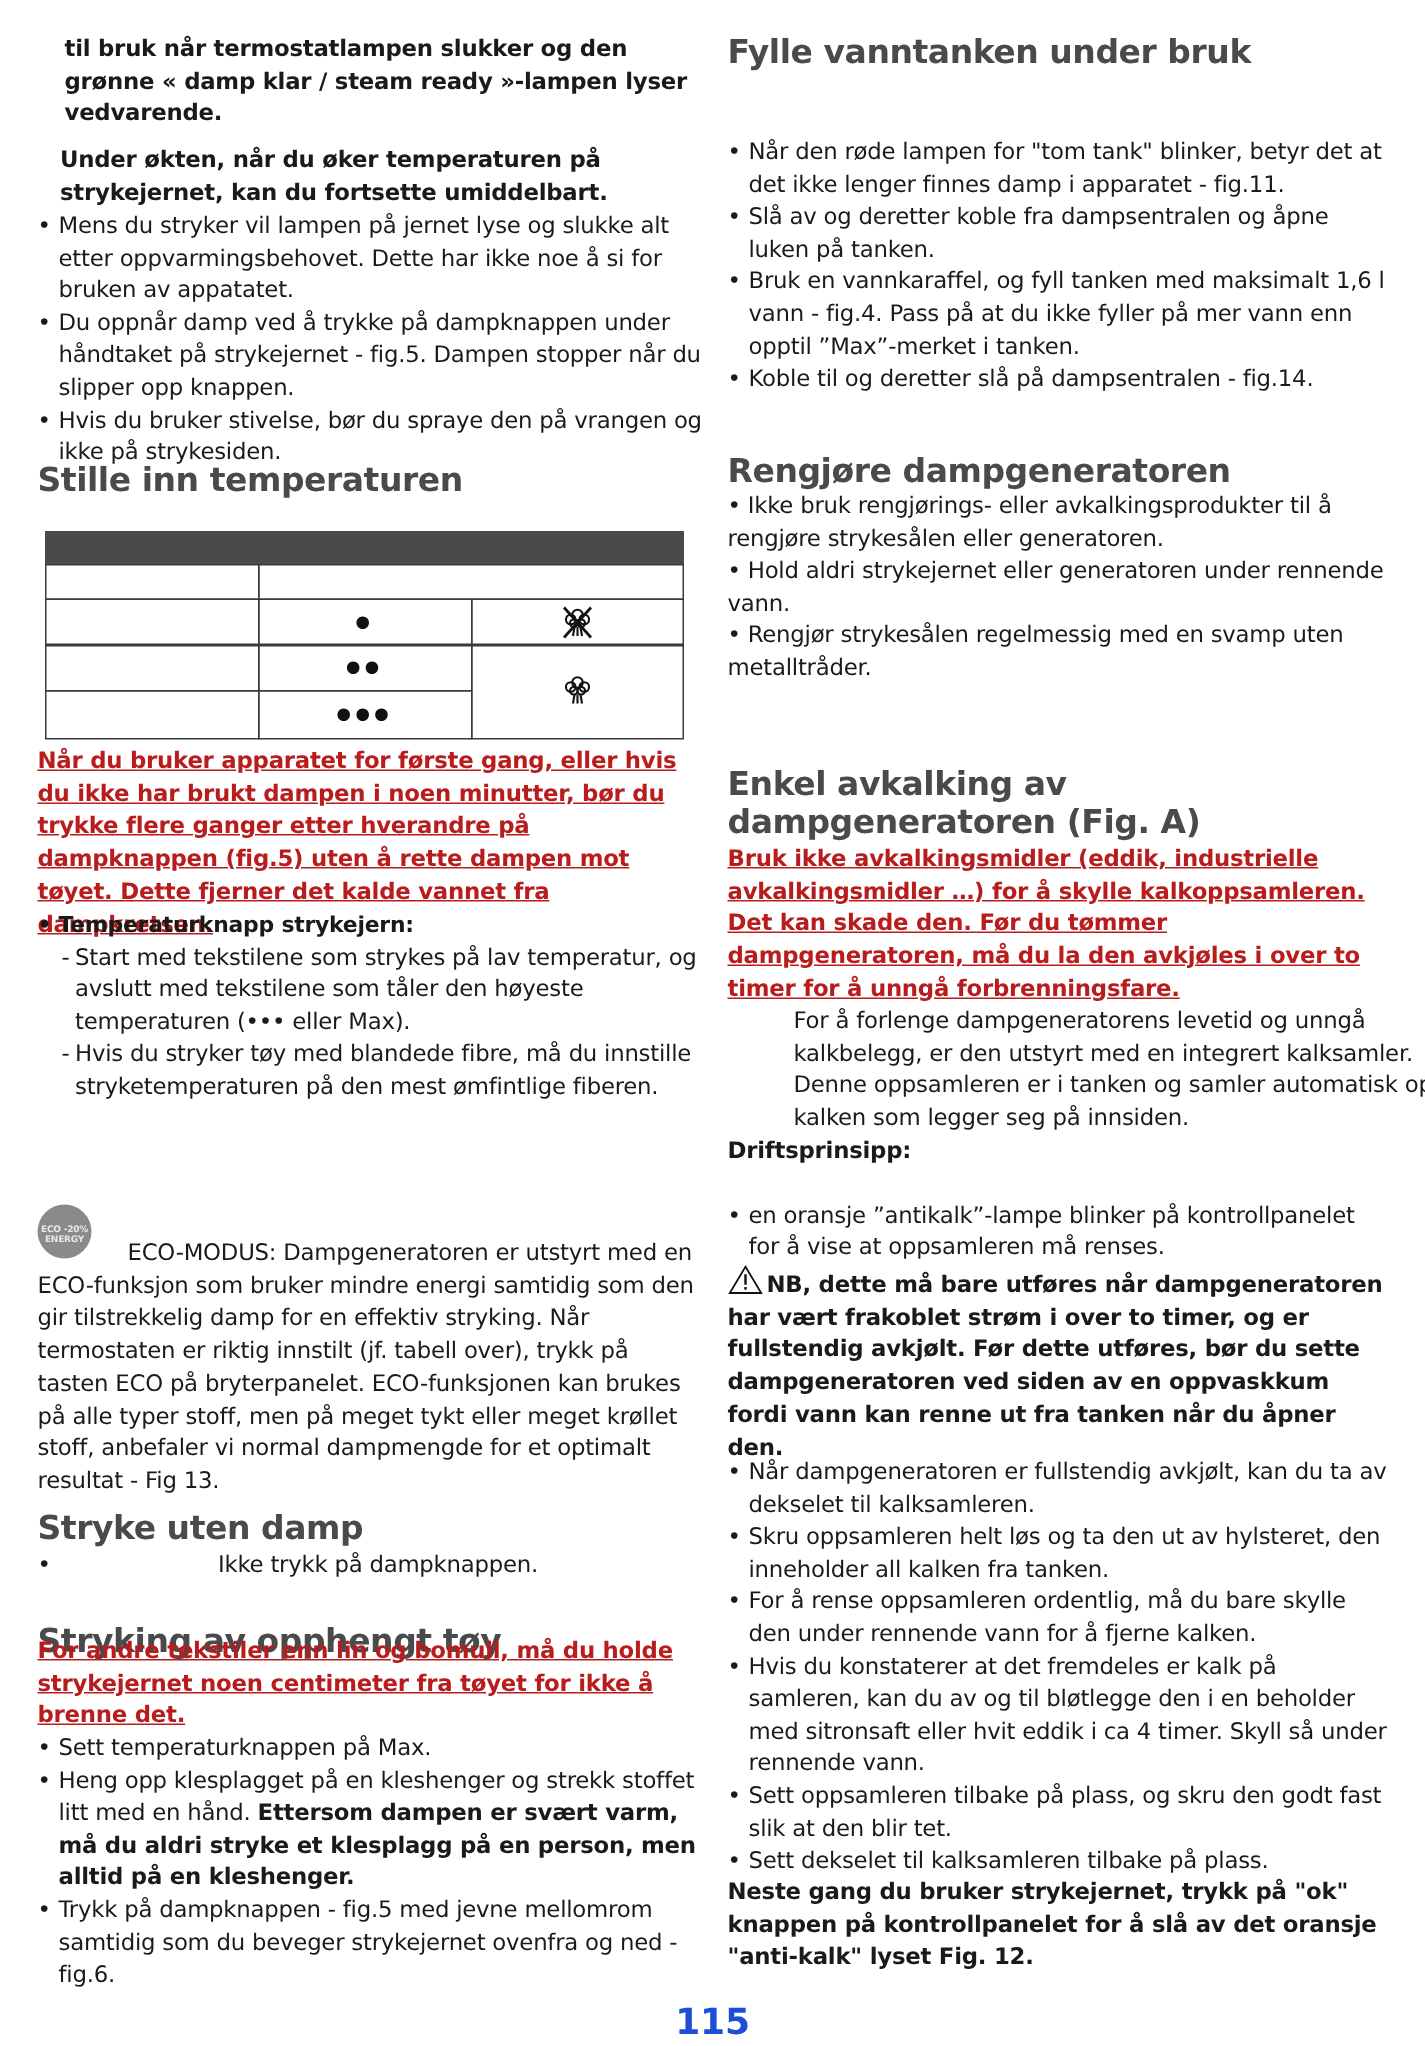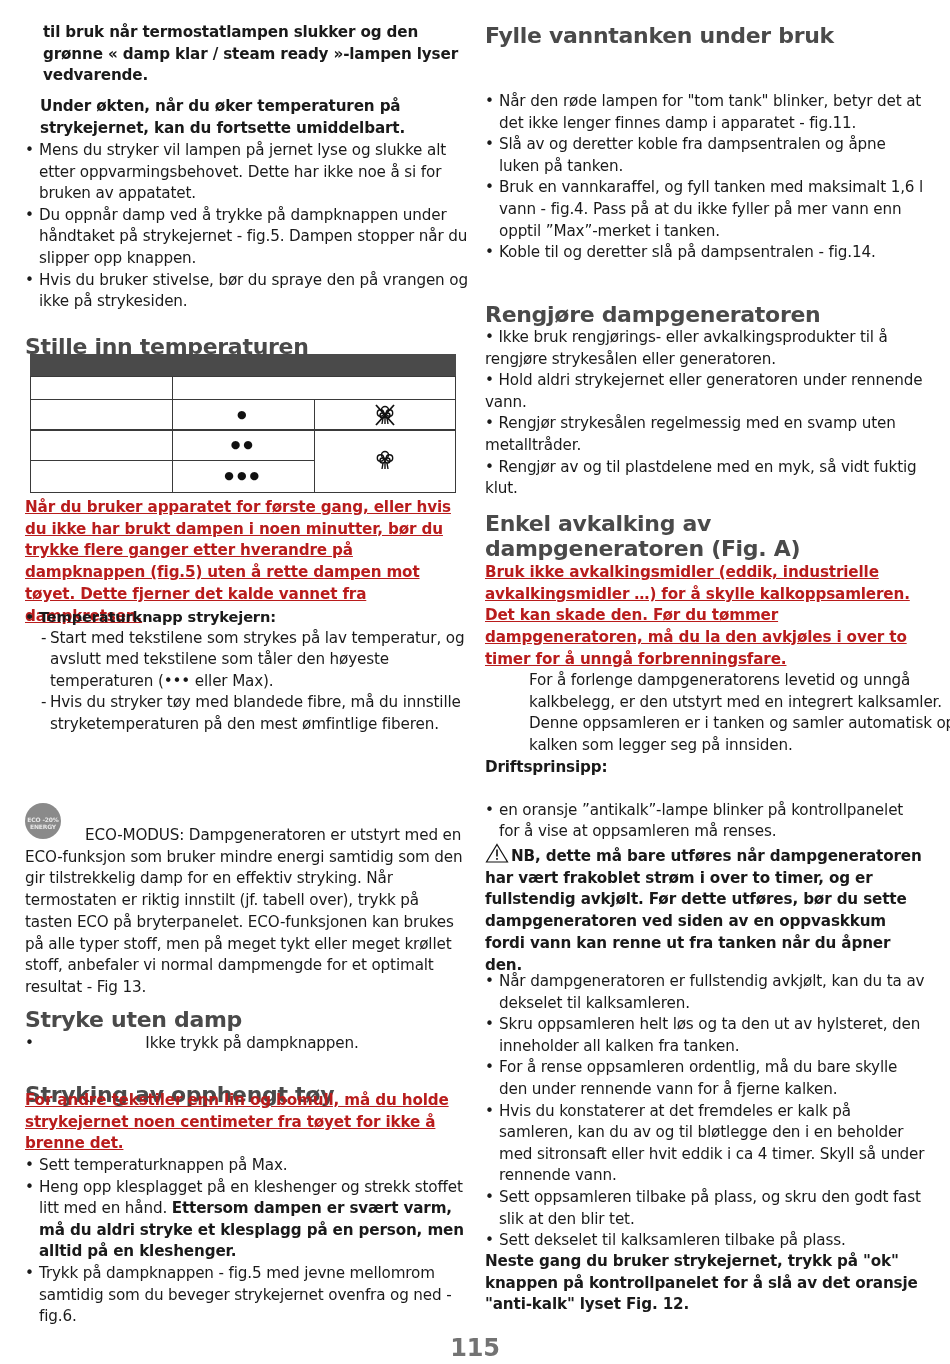--- a/index.html
+++ b/index.html
@@ -36,37 +36,37 @@
     .tt-header { position: absolute; left: 0; top: 0; width: 426px; height: 22px; background: #4a4a4a; }
     .tt-cell { position: absolute; border: 1.5px solid #3a3a3a; display: flex; align-items: center; justify-content: center; font-size: 14px; color:#111; letter-spacing: 3px; }
     .eco-icon {
       position: absolute; left: 25px; top: 803px; width: 36px; height: 36px;
       border-radius: 50%; background: #8a8a8a; color: #e8e8e8;
       font-size: 6px; line-height: 7px; text-align: center; padding-top: 13px; font-weight: bold;
     }
     .warn-icon { display: inline-block; width: 24px; height: 20px; vertical-align: -2px; margin-right: 2px; }
     .page-num {
       position: absolute; left: 0; width: 950px; top: 1334px; text-align: center;
-      font-size: 24px; font-weight: bold; color: #737373; line-height: 28px;
+      font-size: 24px; font-weight: bold; color: #1d4ed8; line-height: 28px;
     }
   </style>
 </head>
 <body>
 
 <div class="abs bold" style="left:43px; top:22px; width:428px; line-height:21.5px;">til bruk når termostatlampen slukker og den grønne « damp klar / steam ready »-lampen lyser vedvarende.</div>
 
 <div class="abs bold" style="left:40px; top:96px; width:420px; line-height:21.5px;">Under økten, når du øker temperaturen på strykejernet, kan du fortsette umiddelbart.</div>
 
 <div class="abs" style="left:25px; top:140px; width:445px;">
   <div class="bullet">Mens du stryker vil lampen på jernet lyse og slukke alt etter oppvarmingsbehovet. Dette har ikke noe å si for bruken av appatatet.</div>
   <div class="bullet">Du oppnår damp ved å trykke på dampknappen under håndtaket på strykejernet - fig.5. Dampen stopper når du slipper opp knappen.</div>
   <div class="bullet">Hvis du bruker stivelse, bør du spraye den på vrangen og ikke på strykesiden.</div>
 </div>
 
-<h2 class="abs" style="left:25px; top:334px;">Stille inn temperaturen</h2>
+<h2 class="abs" style="left:25px; top:308px;">Stille inn temperaturen</h2>
 
 <div class="temp-table">
   <div class="tt-header"></div>
 
   <div class="tt-cell" style="left:0; top:22px; width:143px; height:24px;"></div>
   <div class="tt-cell" style="left:141.5px; top:22px; width:284.5px; height:24px;"></div>
 
   <div class="tt-cell" style="left:0; top:44.5px; width:143px; height:32px;"></div>
   <div class="tt-cell" style="left:141.5px; top:44.5px; width:143.5px; height:32px;">
     <span style="font-size:11px;">●</span>
@@ -145,21 +145,20 @@
   <div class="bullet">Slå av og deretter koble fra dampsentralen og åpne luken på tanken.</div>
   <div class="bullet">Bruk en vannkaraffel, og fyll tanken med maksimalt 1,6 l vann - fig.4. Pass på at du ikke fyller på mer vann enn opptil ”Max”-merket i tanken.</div>
   <div class="bullet">Koble til og deretter slå på dampsentralen - fig.14.</div>
 </div>
 
 <h2 class="abs" style="left:485px; top:302px;">Rengjøre dampgeneratoren</h2>
 <div class="abs" style="left:485px; top:327px; width:440px;">
   <div>• Ikke bruk rengjørings- eller avkalkingsprodukter til å rengjøre strykesålen eller generatoren.</div>
   <div>• Hold aldri strykejernet eller generatoren under rennende vann.</div>
   <div>• Rengjør strykesålen regelmessig med en svamp uten metalltråder.</div>
-  <div>• Rengjør av og til plastdelene med en myk, så vidt fuktig klut.</div>
 </div>
 
 <h2 class="abs" style="left:485px; top:511px; width:440px;">Enkel avkalking av dampgeneratoren (Fig. A)</h2>
 <div class="abs bold grey" style="left:485px; top:562px; width:440px; line-height:21.7px;">Bruk ikke avkalkingsmidler (eddik, industrielle avkalkingsmidler …) for å skylle kalkoppsamleren. Det kan skade den. Før du tømmer dampgeneratoren, må du la den avkjøles i over to timer for å unngå forbrenningsfare.</div>
 <div class="abs" style="left:485px; top:670px; width:440px; line-height:21.7px;margin-left:44px;">For å forlenge dampgeneratorens levetid og unngå kalkbelegg, er den utstyrt med en integrert kalksamler. Denne oppsamleren er i tanken og samler automatisk opp kalken som legger seg på innsiden.</div>
 <div class="abs bold" style="left:485px; top:757px;">Driftsprinsipp:</div>
 <div class="abs bullet" style="left:485px; top:778px; width:440px;">en oransje ”antikalk”-lampe blinker på kontrollpanelet for å vise at oppsamleren må renses.</div>
 
 <div class="abs bold" style="left:485px; top:843px; width:440px; line-height:21.7px;">
   <svg class="warn-icon" viewBox="0 0 24 20">

